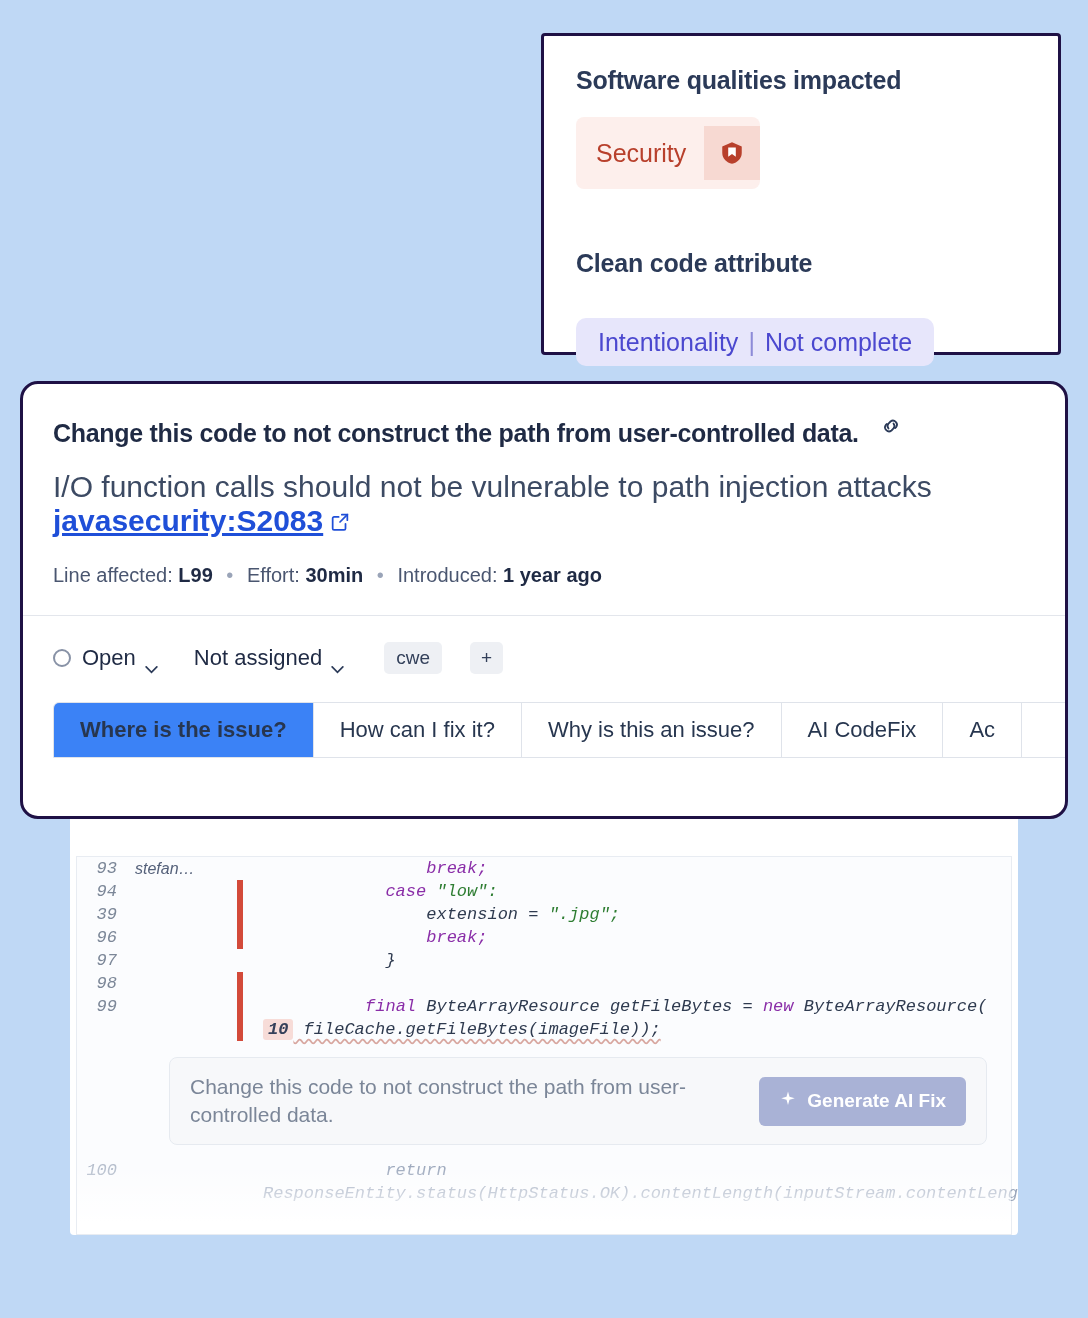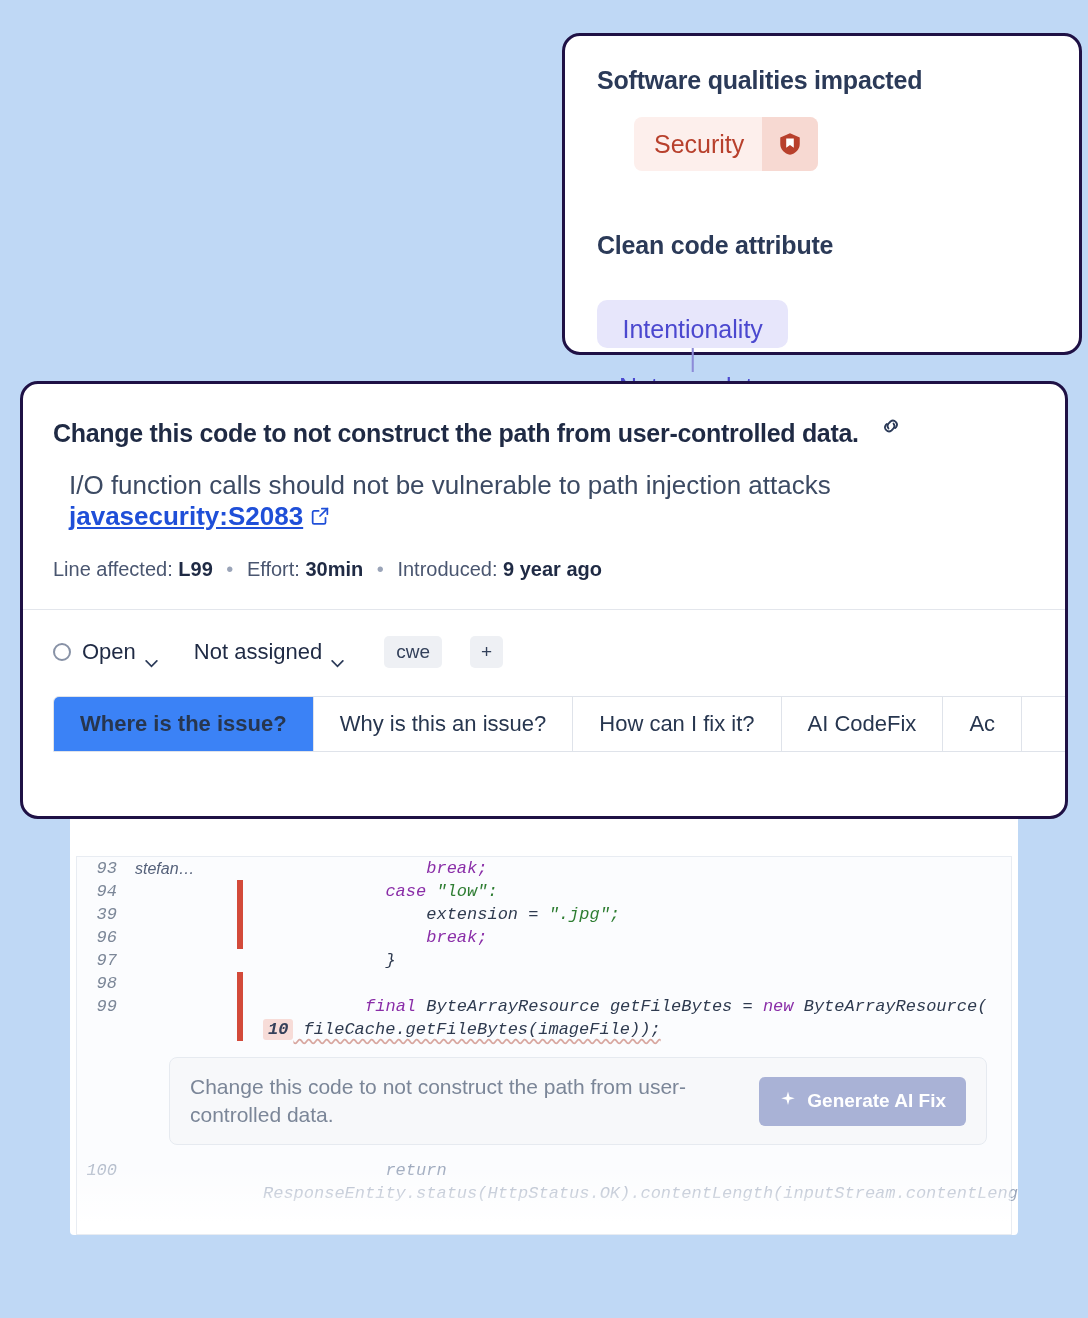--- a/index.html
+++ b/index.html
@@ -9,44 +9,43 @@
     height: 1318px;
     background: #bfd8f5;
     font-family: "Liberation Sans", sans-serif;
     position: relative;
     overflow: hidden;
   }
 
   
   .qualities-card {
     position: absolute;
-    left: 562px;
+    left: 541px;
     top: 33px;
     width: 520px;
     height: 322px;
     background: #ffffff;
     border: 3px solid #1f1145;
-    border-radius: 18px;
+    border-radius: 4px;
     padding: 30px 32px;
   }
   .card-heading {
     font-size: 25px;
     font-weight: bold;
     color: #2b3a58;
     letter-spacing: -0.2px;
     margin: 0 0 22px 0;
   }
   .security-pill {
     display: inline-flex;
     align-items: center;
     background: #fdefec;
     border-radius: 8px;
     overflow: hidden;
-    height: 54px;
-    margin-left: 37px;
+    height: 72px;
   }
   .security-pill .label {
     font-size: 25px;
     color: #b8402c;
     padding: 0 18px 0 20px;
   }
   .security-pill .icon-box {
     width: 56px;
     height: 54px;
     background: #f7d9d2;
@@ -59,24 +58,23 @@
     display: block;
   }
   .heading2 { margin-top: 60px; }
   .attr-pill {
     margin-top: 18px;
     display: inline-flex;
     align-items: center;
     background: #e7e6fb;
     border-radius: 10px;
     height: 48px;
-    padding: 15px 22px;
+    padding: 4px 22px;
     font-size: 25px;
     color: #4b48cf;
-    flex-direction: column;
   }
   .attr-pill .divider {
     color: #8d8bd8;
     margin: 0 10px;
   }
 
   
   .issue-card {
     position: absolute;
     left: 20px;
@@ -96,24 +94,23 @@
     letter-spacing: -0.3px;
     display: inline-block;
     margin: 0;
   }
   .link-icon {
     display: inline-block;
     margin-left: 16px;
     vertical-align: 4px;
   }
   .issue-sub {
-    font-size: 26px;
+    font-size: 30px;
     color: #3c4a63;
     margin-top: 22px;
-    margin-left: 16px;
   }
   .issue-sub a {
     color: #1f4fd8;
     font-weight: bold;
     text-decoration: underline;
   }
   .ext-icon { display:inline-block; margin-left:6px; vertical-align:-2px; }
   .issue-meta {
     font-size: 20px;
     color: #4a5670;
@@ -420,21 +417,21 @@
   </div>
 
   <div class="issue-meta">
     <span>Line affected:</span>
     <b>L99</b>
     <span class="dot">•</span>
     <span>Effort:</span>
     <b>30min</b>
     <span class="dot">•</span>
     <span>Introduced:</span>
-    <b>9 year ago</b>
+    <b>1 year ago</b>
   </div>
 
   <div class="divider-line"></div>
 
   <div class="controls">
     <div class="status-ctl">
       <span class="circle"></span>
       <span>Open</span>
       <span class="chev">
         <svg width="13" height="8" viewBox="0 0 14 9" aria-hidden="true">
@@ -454,24 +451,24 @@
 
     <span class="tag">cwe</span>
     <span class="tag-plus">+</span>
   </div>
 
   <div class="tabs" id="issue-tabs">
       <div class="tab active">
         <span>Where is the issue?</span>
       </div>
       <div class="tab">
+        <span>How can I fix it?</span>
+      </div>
+      <div class="tab">
         <span>Why is this an issue?</span>
-      </div>
-      <div class="tab">
-        <span>How can I fix it?</span>
       </div>
       <div class="tab">
         <span>AI CodeFix</span>
       </div>
       <div class="tab">
         <span>Ac</span>
       </div>
     </div>
 </div>
 

